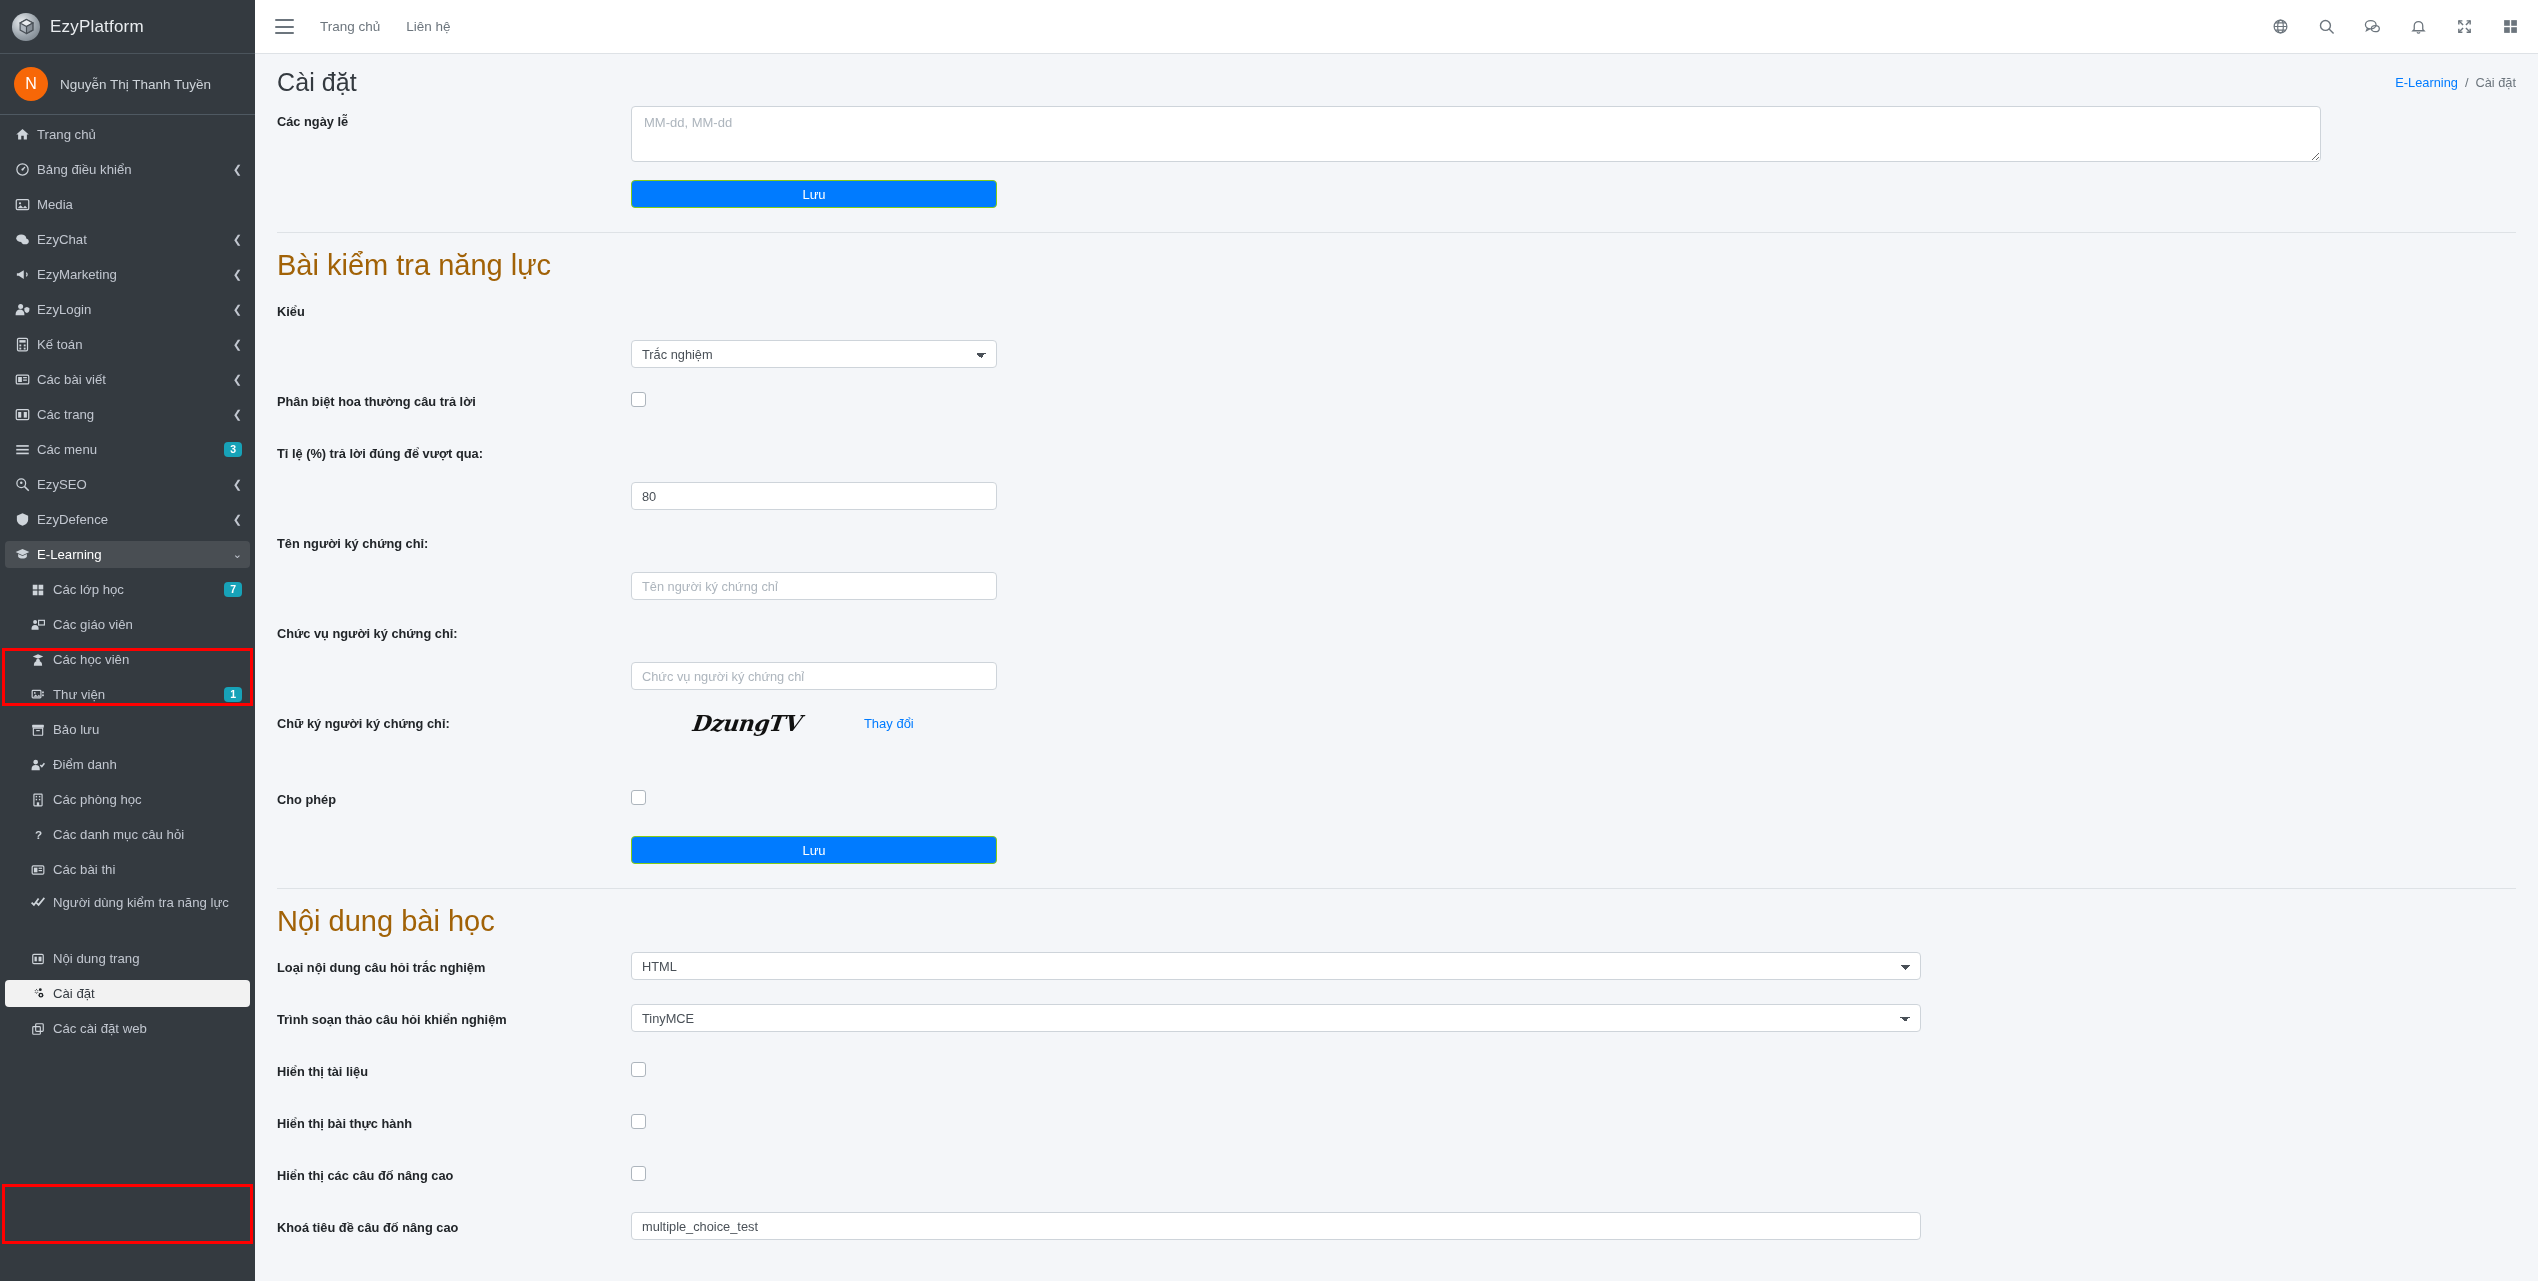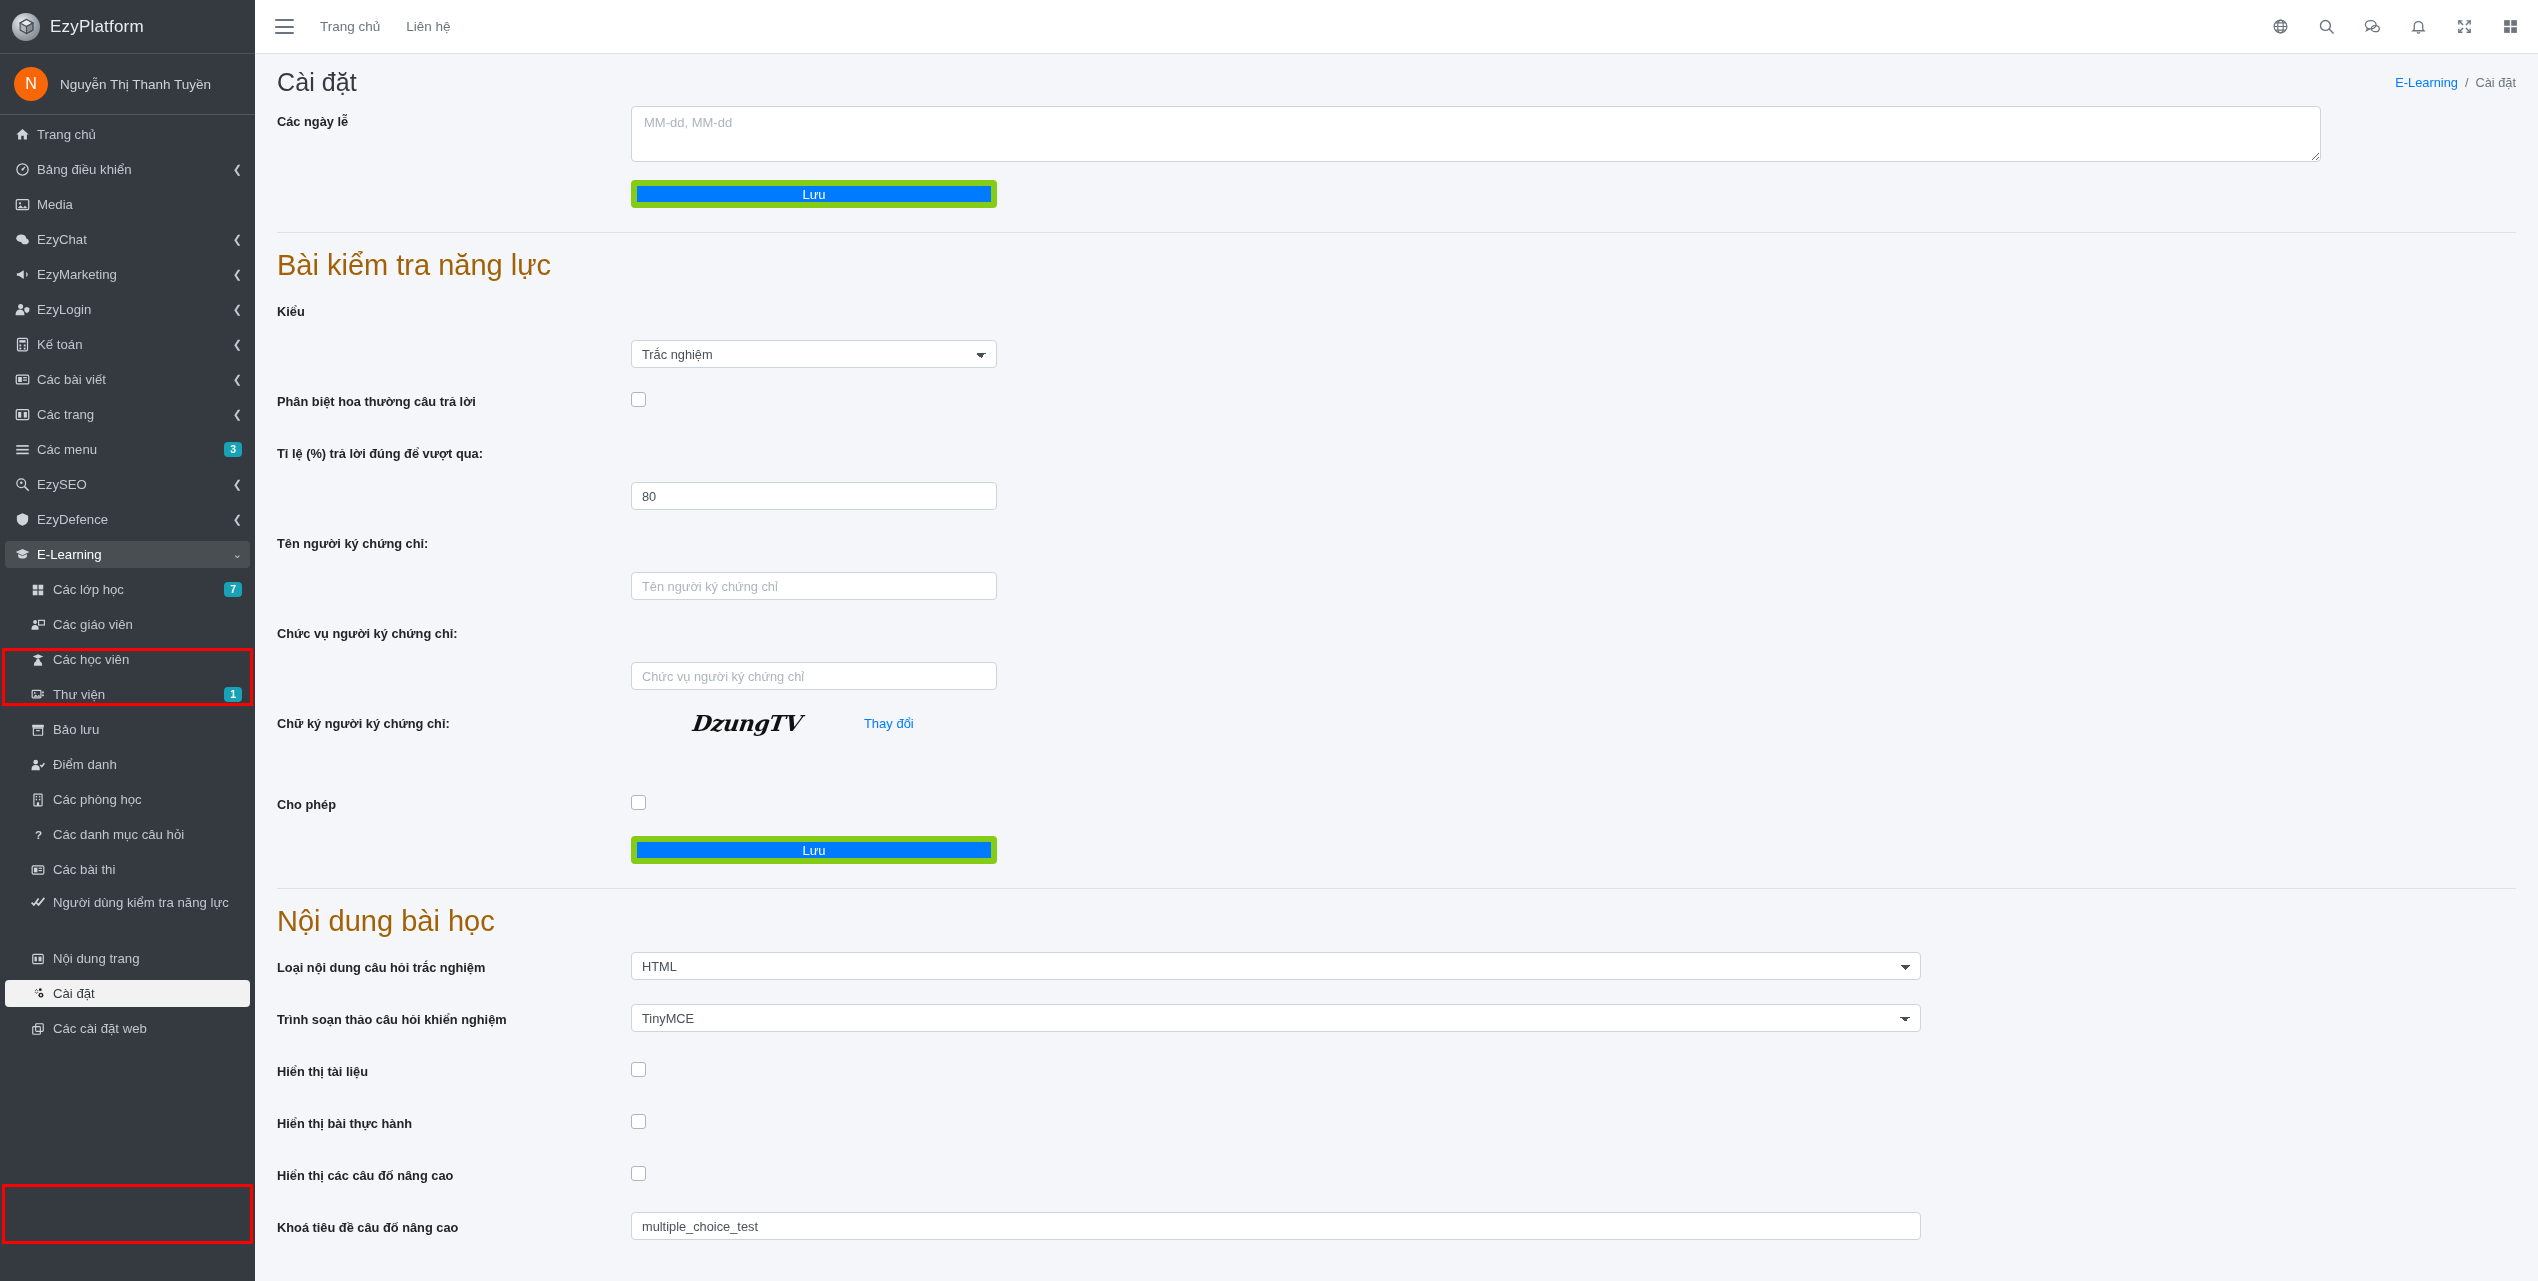--- a/index.html
+++ b/index.html
@@ -142,21 +142,21 @@
     padding: 8px 12px;
     font-family: "Liberation Sans", sans-serif;
     font-size: 13px; color: #495057;
     resize: vertical;
     display: block;
   }
   textarea.ta::placeholder { color: #adb5bd; }
 
   .btn-save {
     width: 366px; height: 28px;
-    background: #007bff; border: 6px solid #84cc16; border-radius: 4px;
+    background: #007bff; border: 1px solid #84cc16; border-radius: 4px;
     color: #fff; font-size: 13px;
     font-family: "Liberation Sans", sans-serif;
     cursor: pointer;
     display: flex; align-items: center; justify-content: center;
   }
 
   .section-div { border-top: 1px solid #dee2e6; margin: 18px 0 0 0; }
   .section-title { font-size: 29px; font-weight: 400; color: #a16207; padding: 16px 0 14px 0; }
 
   select.sel, input.inp {
@@ -667,21 +667,21 @@
     <div class="form-row" style="min-height:58px;">
       <div class="form-label">Chữ ký người ký chứng chỉ:</div>
       <div class="field">
         <div class="sig-row">
           <span class="sig-img">DzungTV</span>
           <span class="sig-change">Thay đổi</span>
         </div>
       </div>
     </div>
 
-    <div class="form-row" style="margin-top:18px;align-items:center;">
+    <div class="form-row" style="margin-top:18px;">
       <div class="form-label">Cho phép</div>
       <div class="field">
         <span class="cb"></span>
       </div>
     </div>
 
     <div class="form-row">
       <div class="form-label"></div>
       <div class="field">
         <button class="btn-save">Lưu</button>

